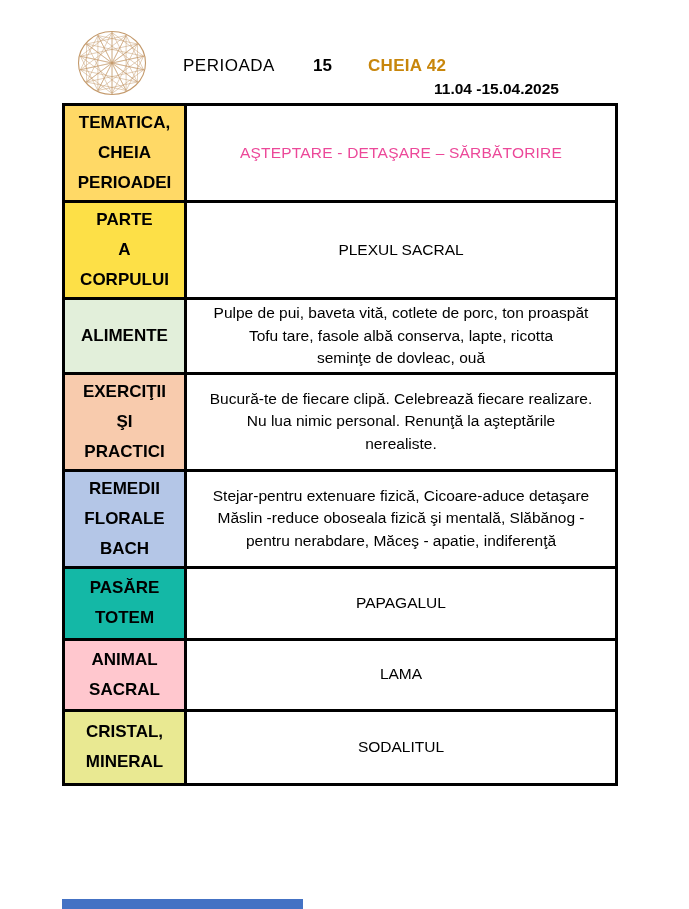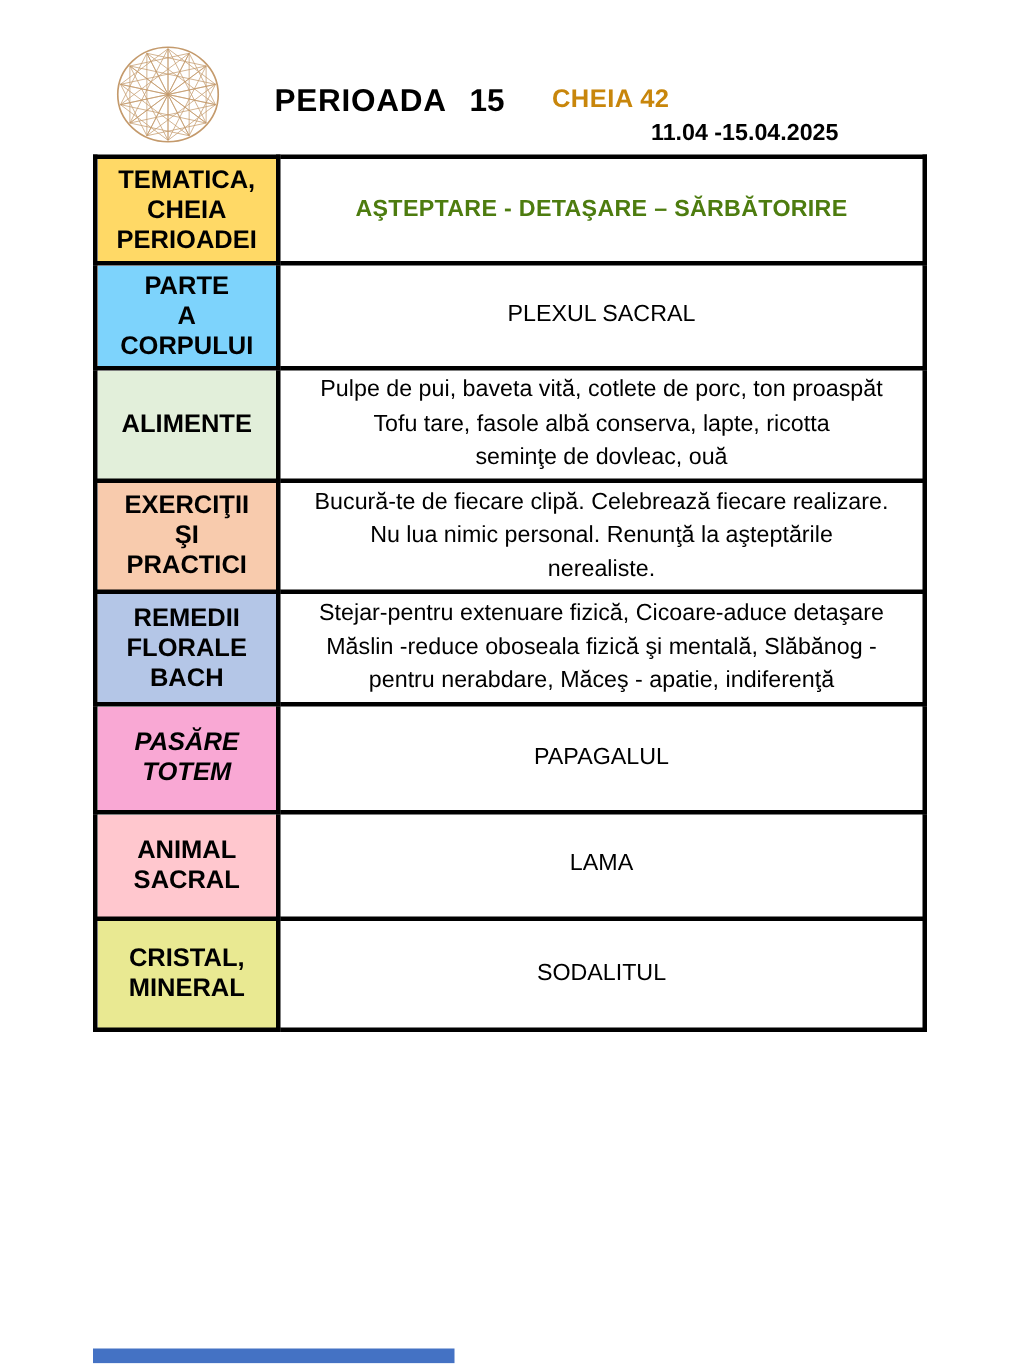--- a/index.html
+++ b/index.html
@@ -2,35 +2,35 @@
 <html><head>
 <meta charset="utf-8">
 <style>
   html,body{margin:0;padding:0;background:#fff;}
   .page{
     position:relative;width:689px;height:909px;background:#ffffff;overflow:hidden;
     font-family:"Liberation Sans",sans-serif;color:#000;
   }
   
   .logo{position:absolute;left:76px;top:29px;width:72px;height:68px;}
-  .hdr-title{position:absolute;left:183px;top:56px;font-size:21px;font-weight:bold;letter-spacing:.5px;}
-  .hdr-num{position:absolute;left:313px;top:56px;font-size:21px;font-weight:bold;}
+  .hdr-title{position:absolute;left:183px;top:56px;font-size:17px;font-weight:normal;letter-spacing:.5px;}
+  .hdr-num{position:absolute;left:313px;top:56px;font-size:17px;font-weight:bold;}
   .hdr-key{position:absolute;left:346px;top:56px;font-size:17px;font-weight:bold;letter-spacing:.3px;margin-left:22px;}
   .hdr-date{position:absolute;left:434px;top:80px;font-size:15.5px;font-weight:bold;}
   
   table.main{
     position:absolute;left:62px;top:103px;width:556px;
     border-collapse:collapse;table-layout:fixed;
   }
   table.main th, table.main td{
     border:3px solid #000;text-align:center;vertical-align:middle;
     padding:2px 6px;overflow:hidden;
   }
   table.main th{
-    width:107px;font-size:17px;font-weight:bold;line-height:20px;white-space:pre-line;
+    width:107px;font-size:17px;font-weight:bold;line-height:30px;white-space:pre-line;
   }
   table.main td{
     font-size:15.5px;font-weight:normal;line-height:22.5px;white-space:pre-line;background:#fff;
   }
   td.accent{font-weight:bold;font-size:16px;letter-spacing:.2px;}
   tr:nth-of-type(1){height:71px}
   tr:nth-of-type(2){height:70px}
   tr:nth-of-type(3){height:74px}
   tr:nth-of-type(4){height:67px}
   tr:nth-of-type(5){height:70px}
@@ -96,24 +96,24 @@
   <div class="hdr-num">15</div>
   <div class="hdr-key" style="color: rgb(200, 134, 11);">CHEIA 42</div>
   <div class="hdr-date">11.04 -15.04.2025</div>
 
   <table class="main">
     <tbody>
       <tr>
         <th style="background-color: rgb(255, 217, 102);">TEMATICA,
 CHEIA
 PERIOADEI</th>
-        <td class="accent" style="color: #4d7c0f; font-weight: bold;">AŞTEPTARE -  DETAŞARE – SĂRBĂTORIRE</td>
+        <td class="accent" style="color: #ec4899;">AŞTEPTARE -  DETAŞARE – SĂRBĂTORIRE</td>
       </tr>
       <tr>
-        <th style="background-color: #7dd3fc;">PARTE
+        <th style="background-color: #fde047;">PARTE
 A
 CORPULUI</th>
         <td>PLEXUL SACRAL</td>
       </tr>
       <tr>
         <th style="background-color: rgb(226, 239, 218);">ALIMENTE</th>
         <td>Pulpe de pui, baveta vită, cotlete de porc, ton proaspăt
 Tofu tare, fasole albă conserva, lapte, ricotta
 seminţe de dovleac, ouă</td>
       </tr>
@@ -127,21 +127,21 @@
       </tr>
       <tr>
         <th style="background-color: rgb(180, 198, 231);">REMEDII
 FLORALE
 BACH</th>
         <td>Stejar-pentru extenuare fizică, Cicoare-aduce detaşare
 Măslin -reduce oboseala fizică şi mentală, Slăbănog -
 pentru nerabdare, Măceş - apatie, indiferenţă</td>
       </tr>
       <tr>
-        <th style="background-color: #f9a8d4; font-style: italic;">PASĂRE
+        <th style="background-color: #14b8a6;">PASĂRE
 TOTEM</th>
         <td>PAPAGALUL</td>
       </tr>
       <tr>
         <th style="background-color: rgb(255, 199, 206);">ANIMAL
 SACRAL</th>
         <td>LAMA</td>
       </tr>
       <tr>
         <th style="background-color: rgb(233, 233, 146);">CRISTAL,

